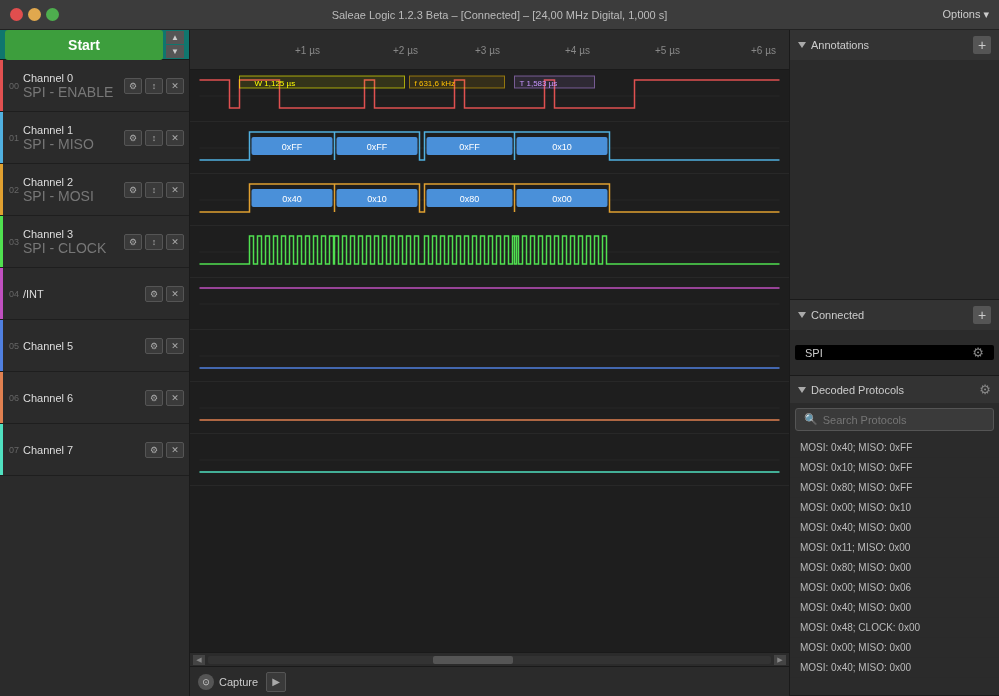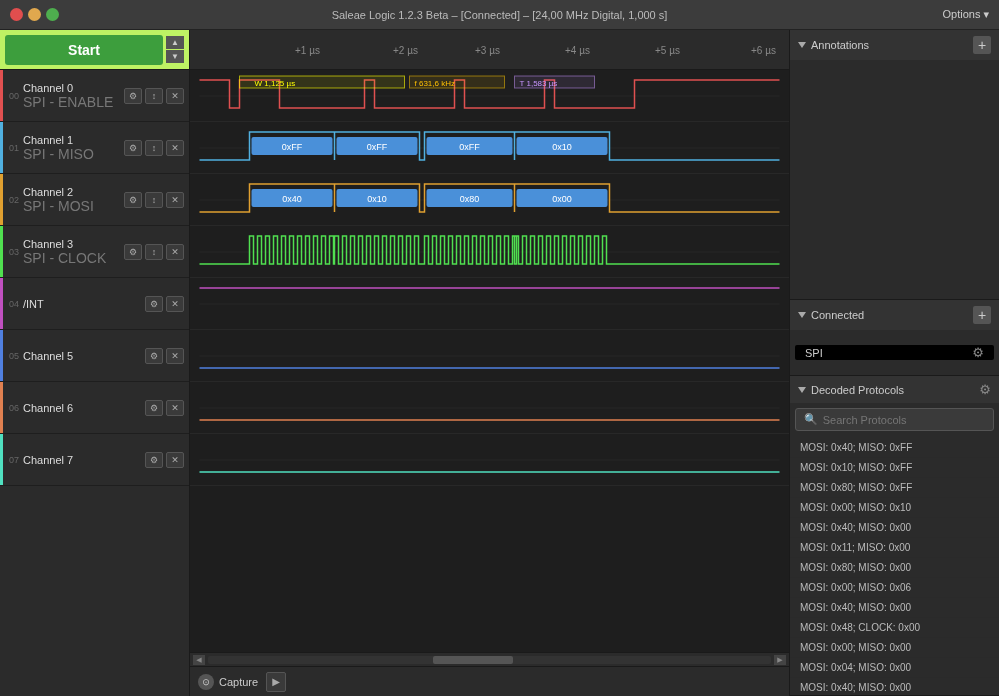--- a/index.html
+++ b/index.html
@@ -61,27 +61,27 @@
     .left-panel {
       width: 190px;
       background: #2b2b2b;
       display: flex;
       flex-direction: column;
       border-right: 1px solid #1a1a1a;
       flex-shrink: 0;
     }
 
     .start-btn-row {
-      background: #bef264;
+      background: #0f766e;
       padding: 5px;
       display: flex;
       align-items: center;
       gap: 3px;
       border-bottom: 1px solid #1a1a1a;
-      height: 40px;
+      height: 30px;
     }
     .start-btn {
       background: #3d9e3d;
       color: #fff;
       font-weight: bold;
       font-size: 14px;
       border: none;
       border-radius: 3px;
       flex: 1;
       height: 30px;
@@ -675,18 +675,17 @@
           <div class="protocol-item">MOSI: 0x10; MISO: 0xFF</div>
           <div class="protocol-item">MOSI: 0x80; MISO: 0xFF</div>
           <div class="protocol-item">MOSI: 0x00; MISO: 0x10</div>
           <div class="protocol-item">MOSI: 0x40; MISO: 0x00</div>
           <div class="protocol-item">MOSI: 0x11; MISO: 0x00</div>
           <div class="protocol-item">MOSI: 0x80; MISO: 0x00</div>
           <div class="protocol-item">MOSI: 0x00; MISO: 0x06</div>
           <div class="protocol-item">MOSI: 0x40; MISO: 0x00</div>
           <div class="protocol-item">MOSI: 0x48; CLOCK: 0x00</div>
           <div class="protocol-item">MOSI: 0x00; MISO: 0x00</div>
-          <div class="protocol-item">MOSI: 0x04; MISO: 0x00</div>
           <div class="protocol-item">MOSI: 0x40; MISO: 0x00</div>
         </div>
     </div>
   </div>
 </div>
 
 </body></html>

